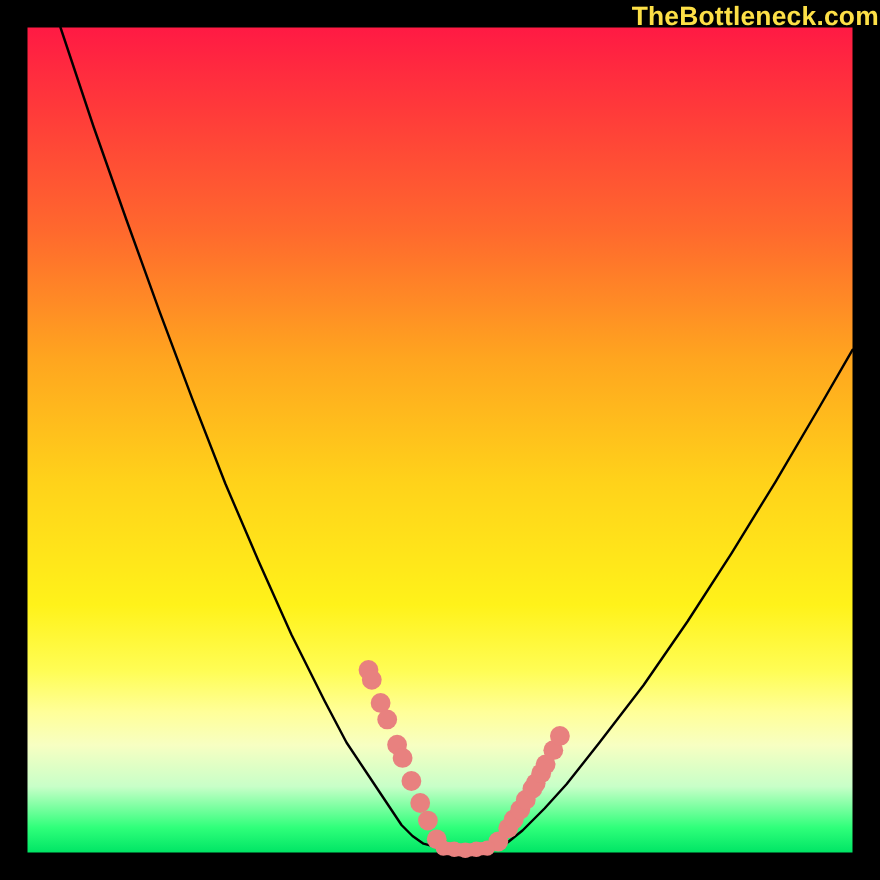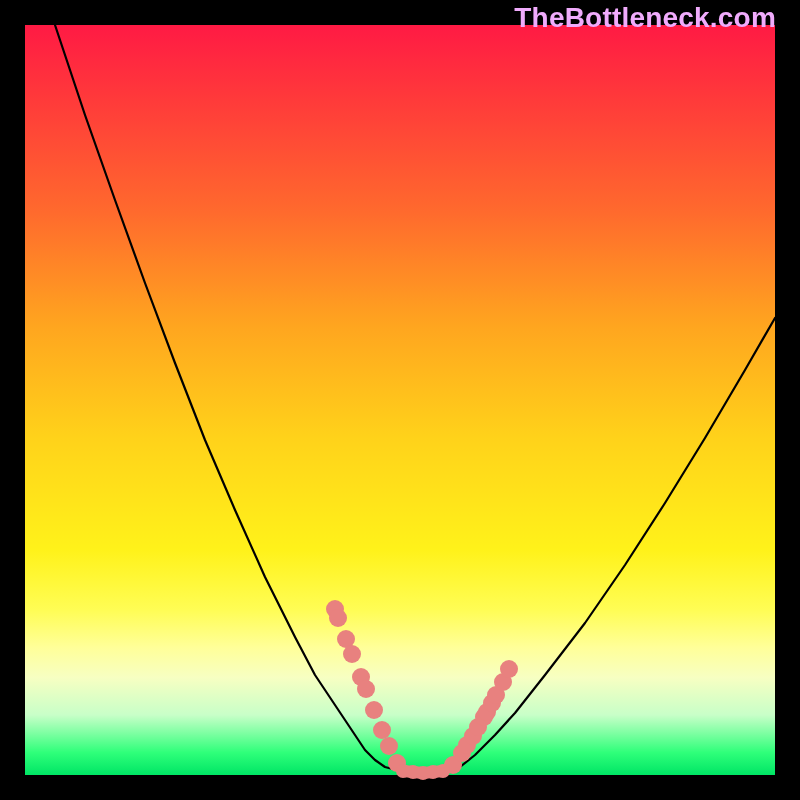--- a/index.html
+++ b/index.html
@@ -35,25 +35,25 @@
       #ffff99 83%,
       #f7ffc2 87%,
       #c8ffc8 92%,
       #2fff7a 97%,
       #00e565 100%
     );
   }
   .watermark {
     position: absolute;
     top: 2px;
-    right: 24px;
+    right: 1px;
     font-family: Arial, Helvetica, sans-serif;
-    font-size: 28px;
+    font-size: 24px;
     font-weight: 600;
-    color: #f0abfc;
+    color: #fde047;
     letter-spacing: 0.2px;
     user-select: none;
   }
   svg.curve {
     position: absolute;
     left: 0;
     top: 0;
     width: 750px;
     height: 750px;
     overflow: visible;

